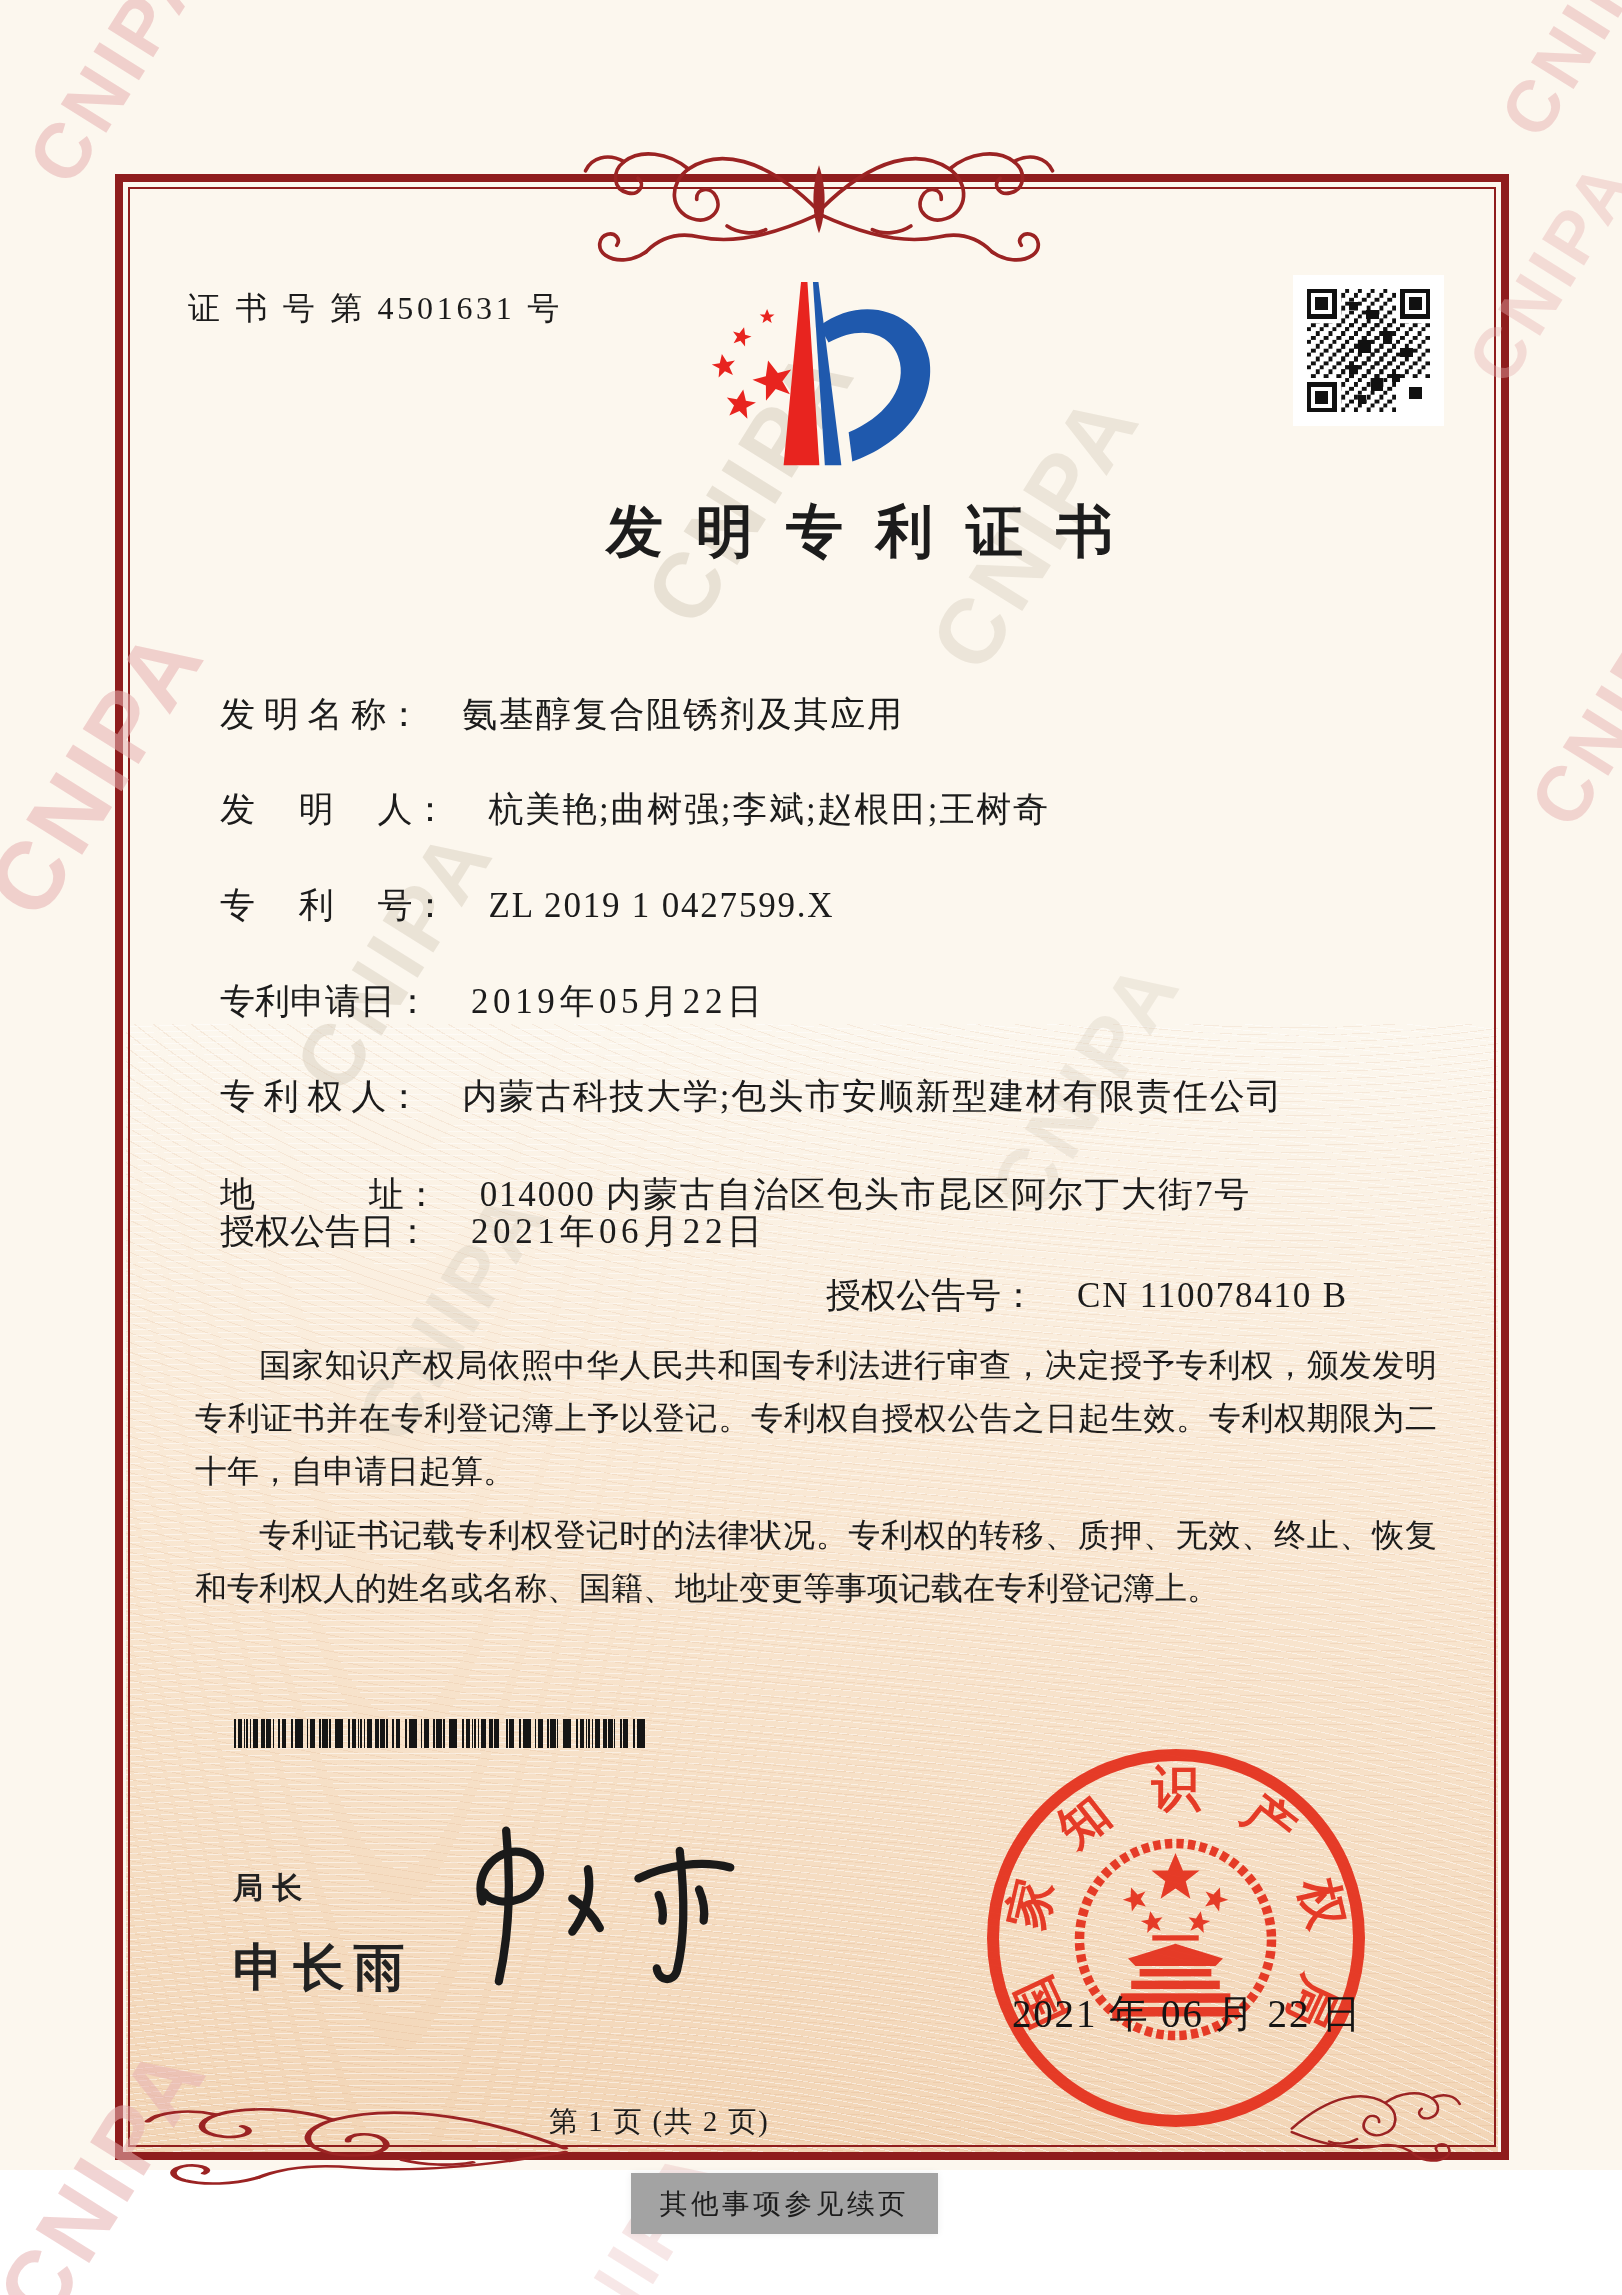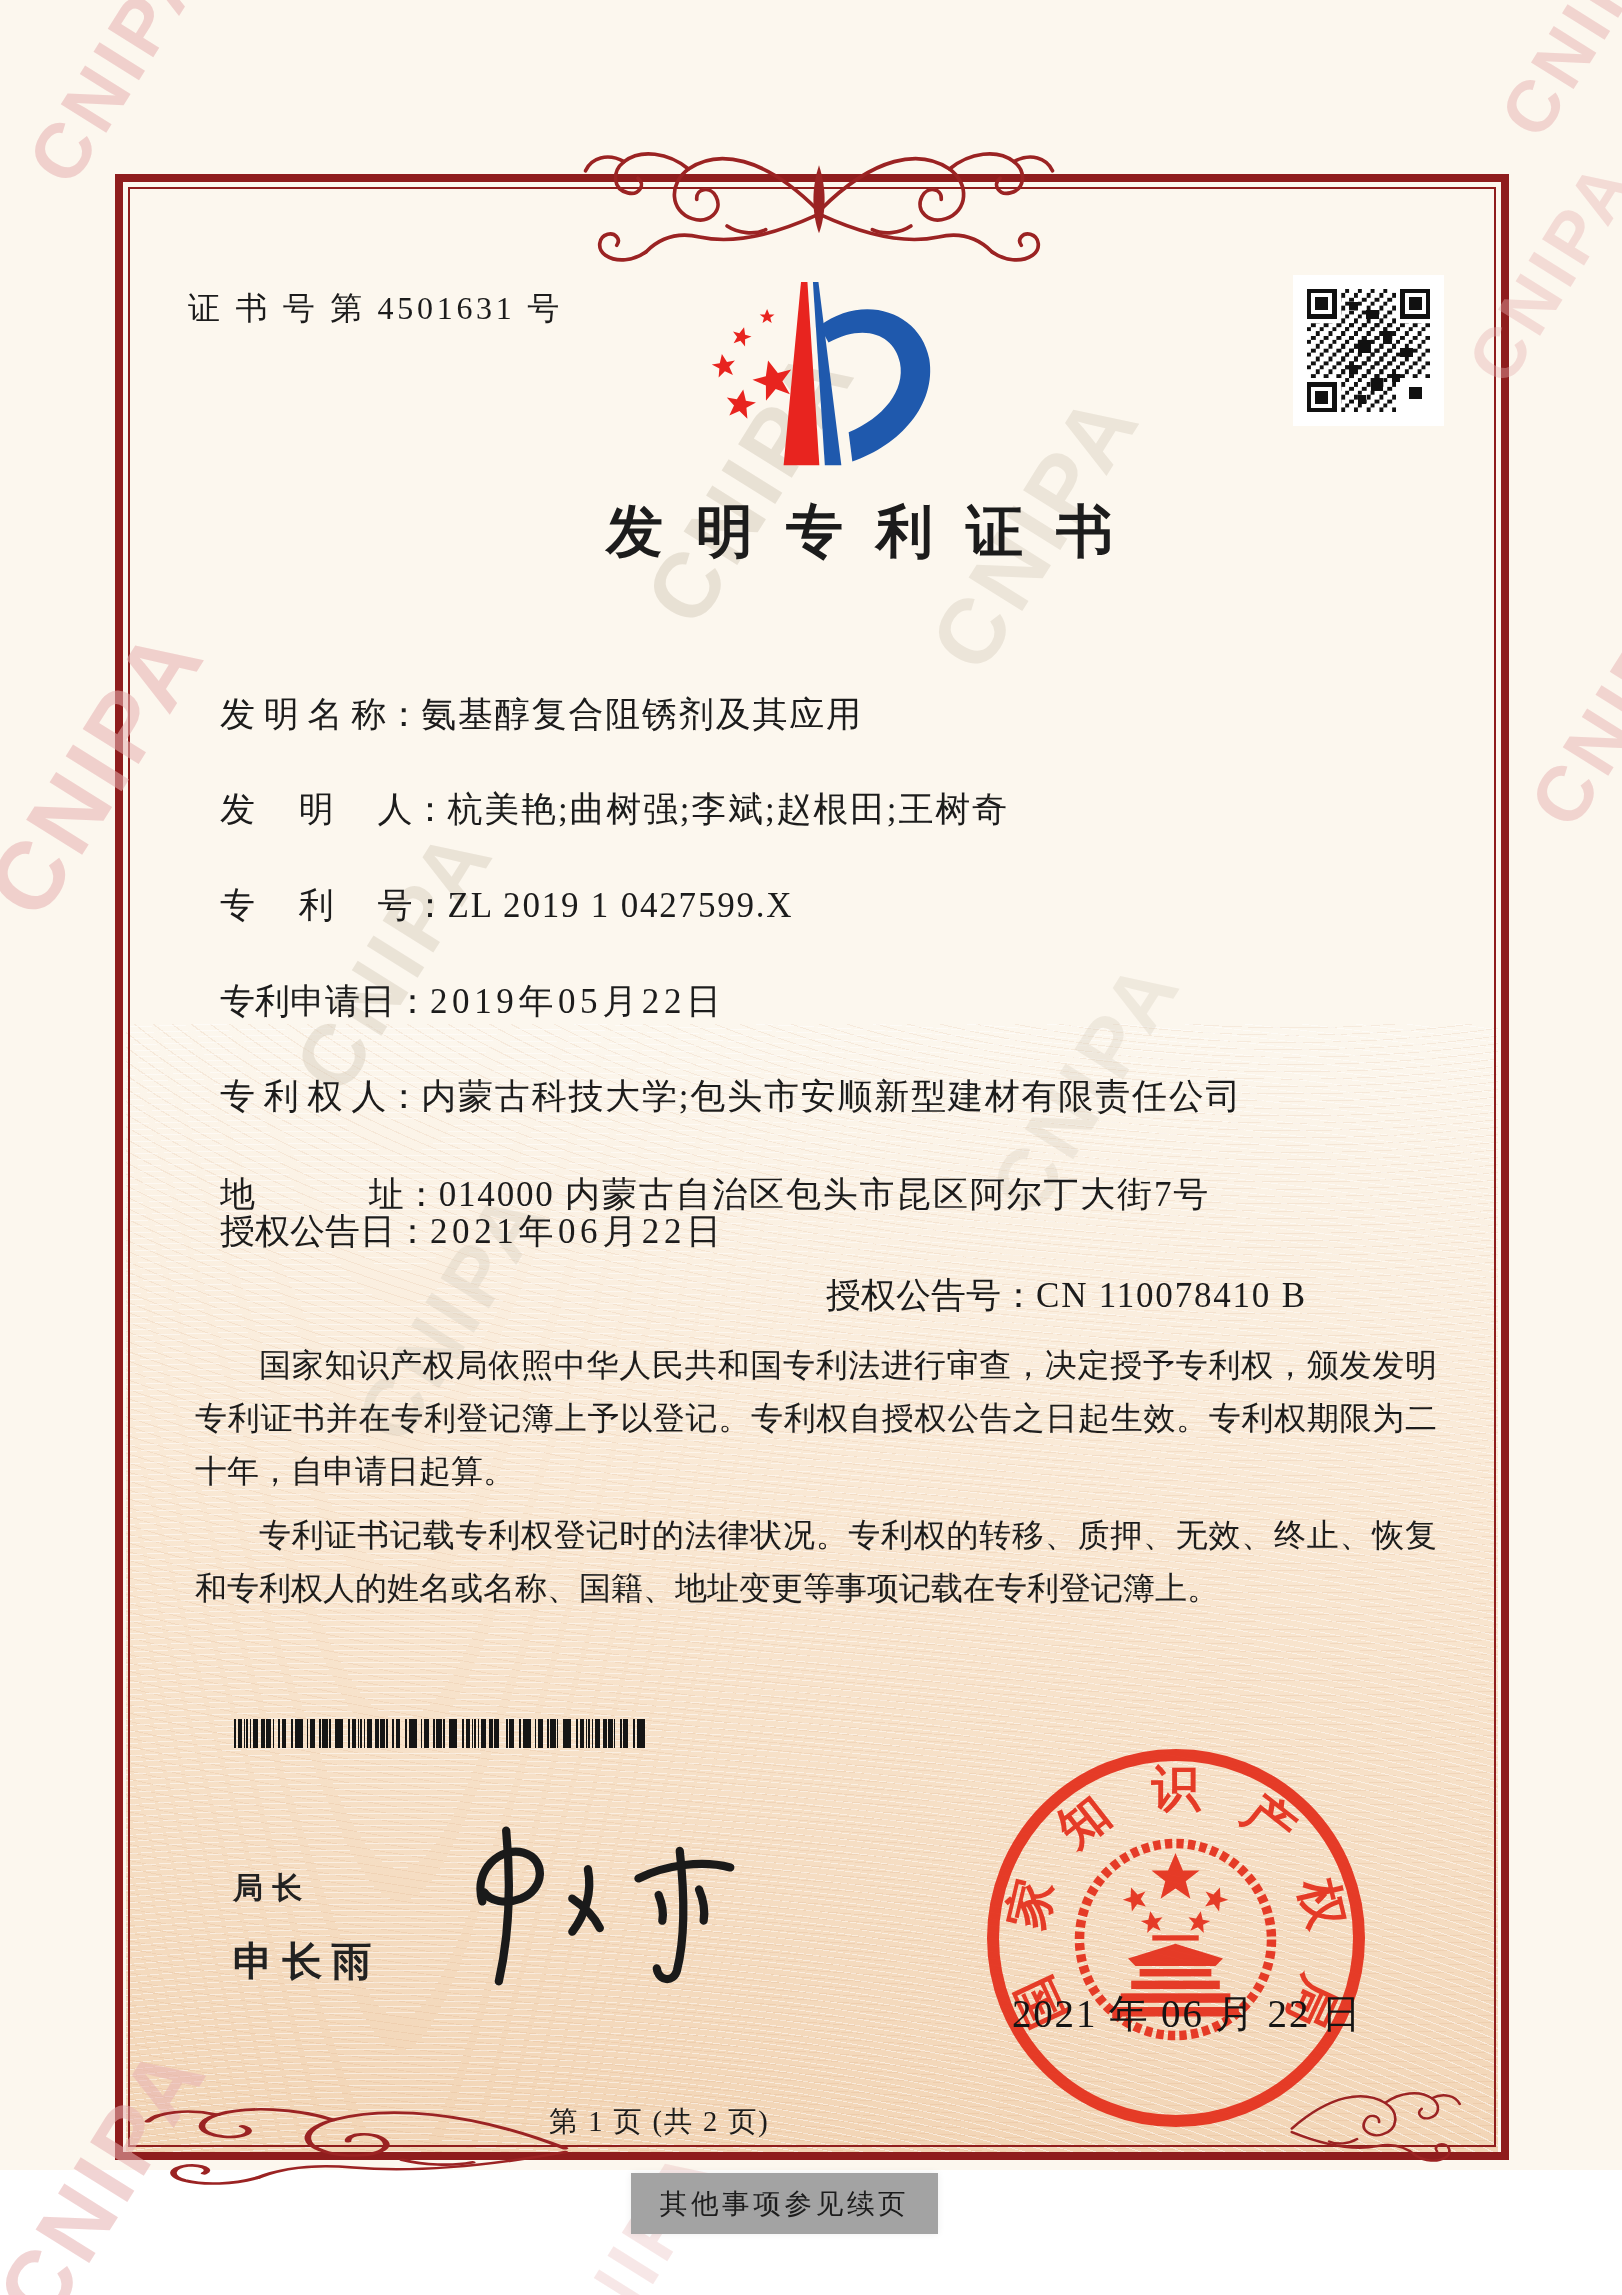--- a/index.html
+++ b/index.html
@@ -30,41 +30,41 @@
   .cert-no{position:absolute;left:188px;top:287px;font-size:32px;letter-spacing:3.7px;z-index:5;}
   .logo{position:absolute;left:689px;top:271px;width:257px;height:197px;z-index:5;}
   .qr{position:absolute;left:1293px;top:275px;width:151px;height:151px;background:#fff;z-index:5;}
   .qr svg{position:absolute;left:13.8px;top:13.8px;width:123px;height:123px;}
   .title{position:absolute;left:0;top:494px;width:1623px;text-align:center;font-size:57px;font-weight:700;
          letter-spacing:33px;text-indent:33px;z-index:5;margin-left:48px;}
 
   
   .field{position:absolute;left:220px;font-size:35px;white-space:nowrap;z-index:5;}
   .flabel{display:inline-block;min-width:184px;}
-  .fvalue{letter-spacing:1.8px;}
+  .fvalue{letter-spacing:1.8px;margin-left:41px;}
   .fvalue-date{letter-spacing:4.6px;}
 
   
   .paras{position:absolute;left:195px;top:1339px;width:1242px;font-size:32px;line-height:53px;
          text-align:justify;z-index:5;}
   .paras p{margin:0;text-indent:64px;}
   .paras p + p{margin-top:11px;}
 
   
   .barcode{position:absolute;left:234px;top:1719px;width:415px;height:29px;z-index:5;
     background:
       repeating-linear-gradient(90deg,#151515 0 1.8px,transparent 1.8px 3.7px,#151515 3.7px 8.3px,transparent 8.3px 10px,
         #151515 10px 11px,transparent 11px 15.6px,#151515 15.6px 17.4px,transparent 17.4px 19px,#151515 19px 24px,transparent 24px 28.5px),
       repeating-linear-gradient(90deg,transparent 0 12px,#151515 12px 13.8px,transparent 13.8px 27px,#151515 27px 31px,transparent 31px 38px);}
 
   
   .signer-title{position:absolute;left:233px;top:1868px;font-family:"Liberation Sans",sans-serif;
       font-weight:600;font-size:30px;letter-spacing:9.2px;color:#222;z-index:5;}
   .signer-name{position:absolute;left:233px;top:1934px;font-family:Liberation Serif, serif;
-      font-weight:600;font-size:40px;letter-spacing:9.2px;color:#222;z-index:5;}
+      font-weight:600;font-size:51px;letter-spacing:9.2px;color:#222;z-index:5;}
   .signature{position:absolute;left:418px;top:1814px;width:349px;height:184px;z-index:5;}
 
   
   .seal{position:absolute;left:987px;top:1749px;width:378px;height:378px;z-index:6;opacity:.95;}
   .seal-ring{position:absolute;left:0;top:0;right:0;bottom:0;border:12px solid #e5331f;border-radius:50%;}
   .seal-chars span{position:absolute;left:50%;top:50%;width:55px;height:55px;margin:-27.5px 0 0 -27.5px;
       font-size:49px;font-weight:700;color:#e5331f;text-align:center;line-height:55px;}
   .seal-emblem{position:absolute;left:50%;top:50%;width:211px;height:211px;margin:-104px 0 0 -106px;}
   .seal-date{position:absolute;left:1012px;top:1987px;width:340px;font-size:39px;letter-spacing:1.8px;
       color:#151515;z-index:7;white-space:nowrap;}

